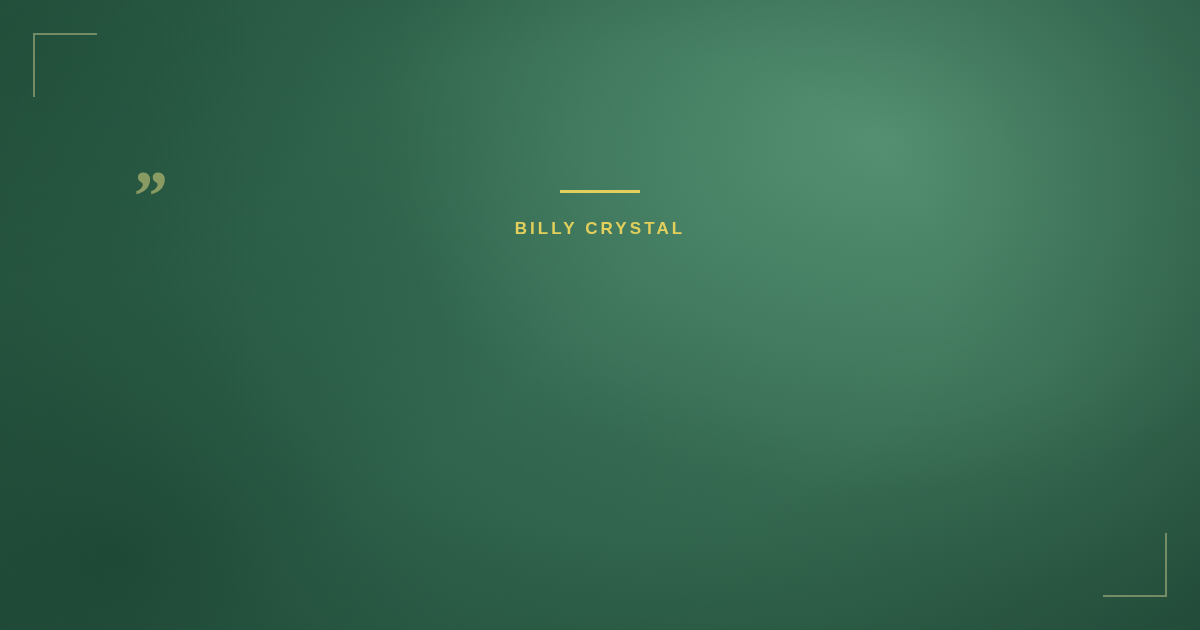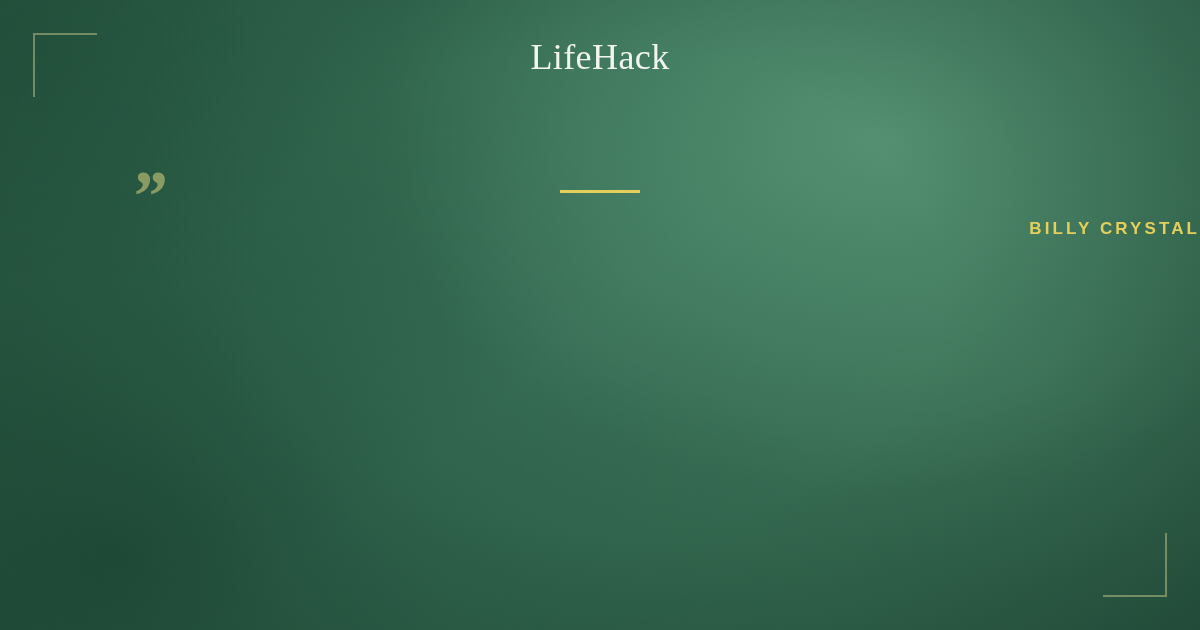--- a/index.html
+++ b/index.html
@@ -105,39 +105,38 @@
 
   .divider {
     width: 80px;
     height: 3px;
     margin: 40px auto 0 auto;
     background: #e3cf5b;
   }
 
   .author {
     margin-top: 26px;
-    text-align: right;
+    text-align: center;
     font-family: "Liberation Sans", sans-serif;
     font-size: 17px;
     font-weight: 700;
     letter-spacing: 3.1px;
     color: #e3cf5b;
   }
 </style>
 </head>
 <body>
 
 <div class="card">
 
   <div class="vignette"></div>
 
   <div class="corner tl"></div>
   <div class="corner br"></div>
 
-  <div class="brand">LifeHack</div>
 
   <div class="content">
 
     <div class="quote-mark">”</div>
 
 
     <div class="divider"></div>
 
     <div class="author">BILLY CRYSTAL</div>
   </div>

